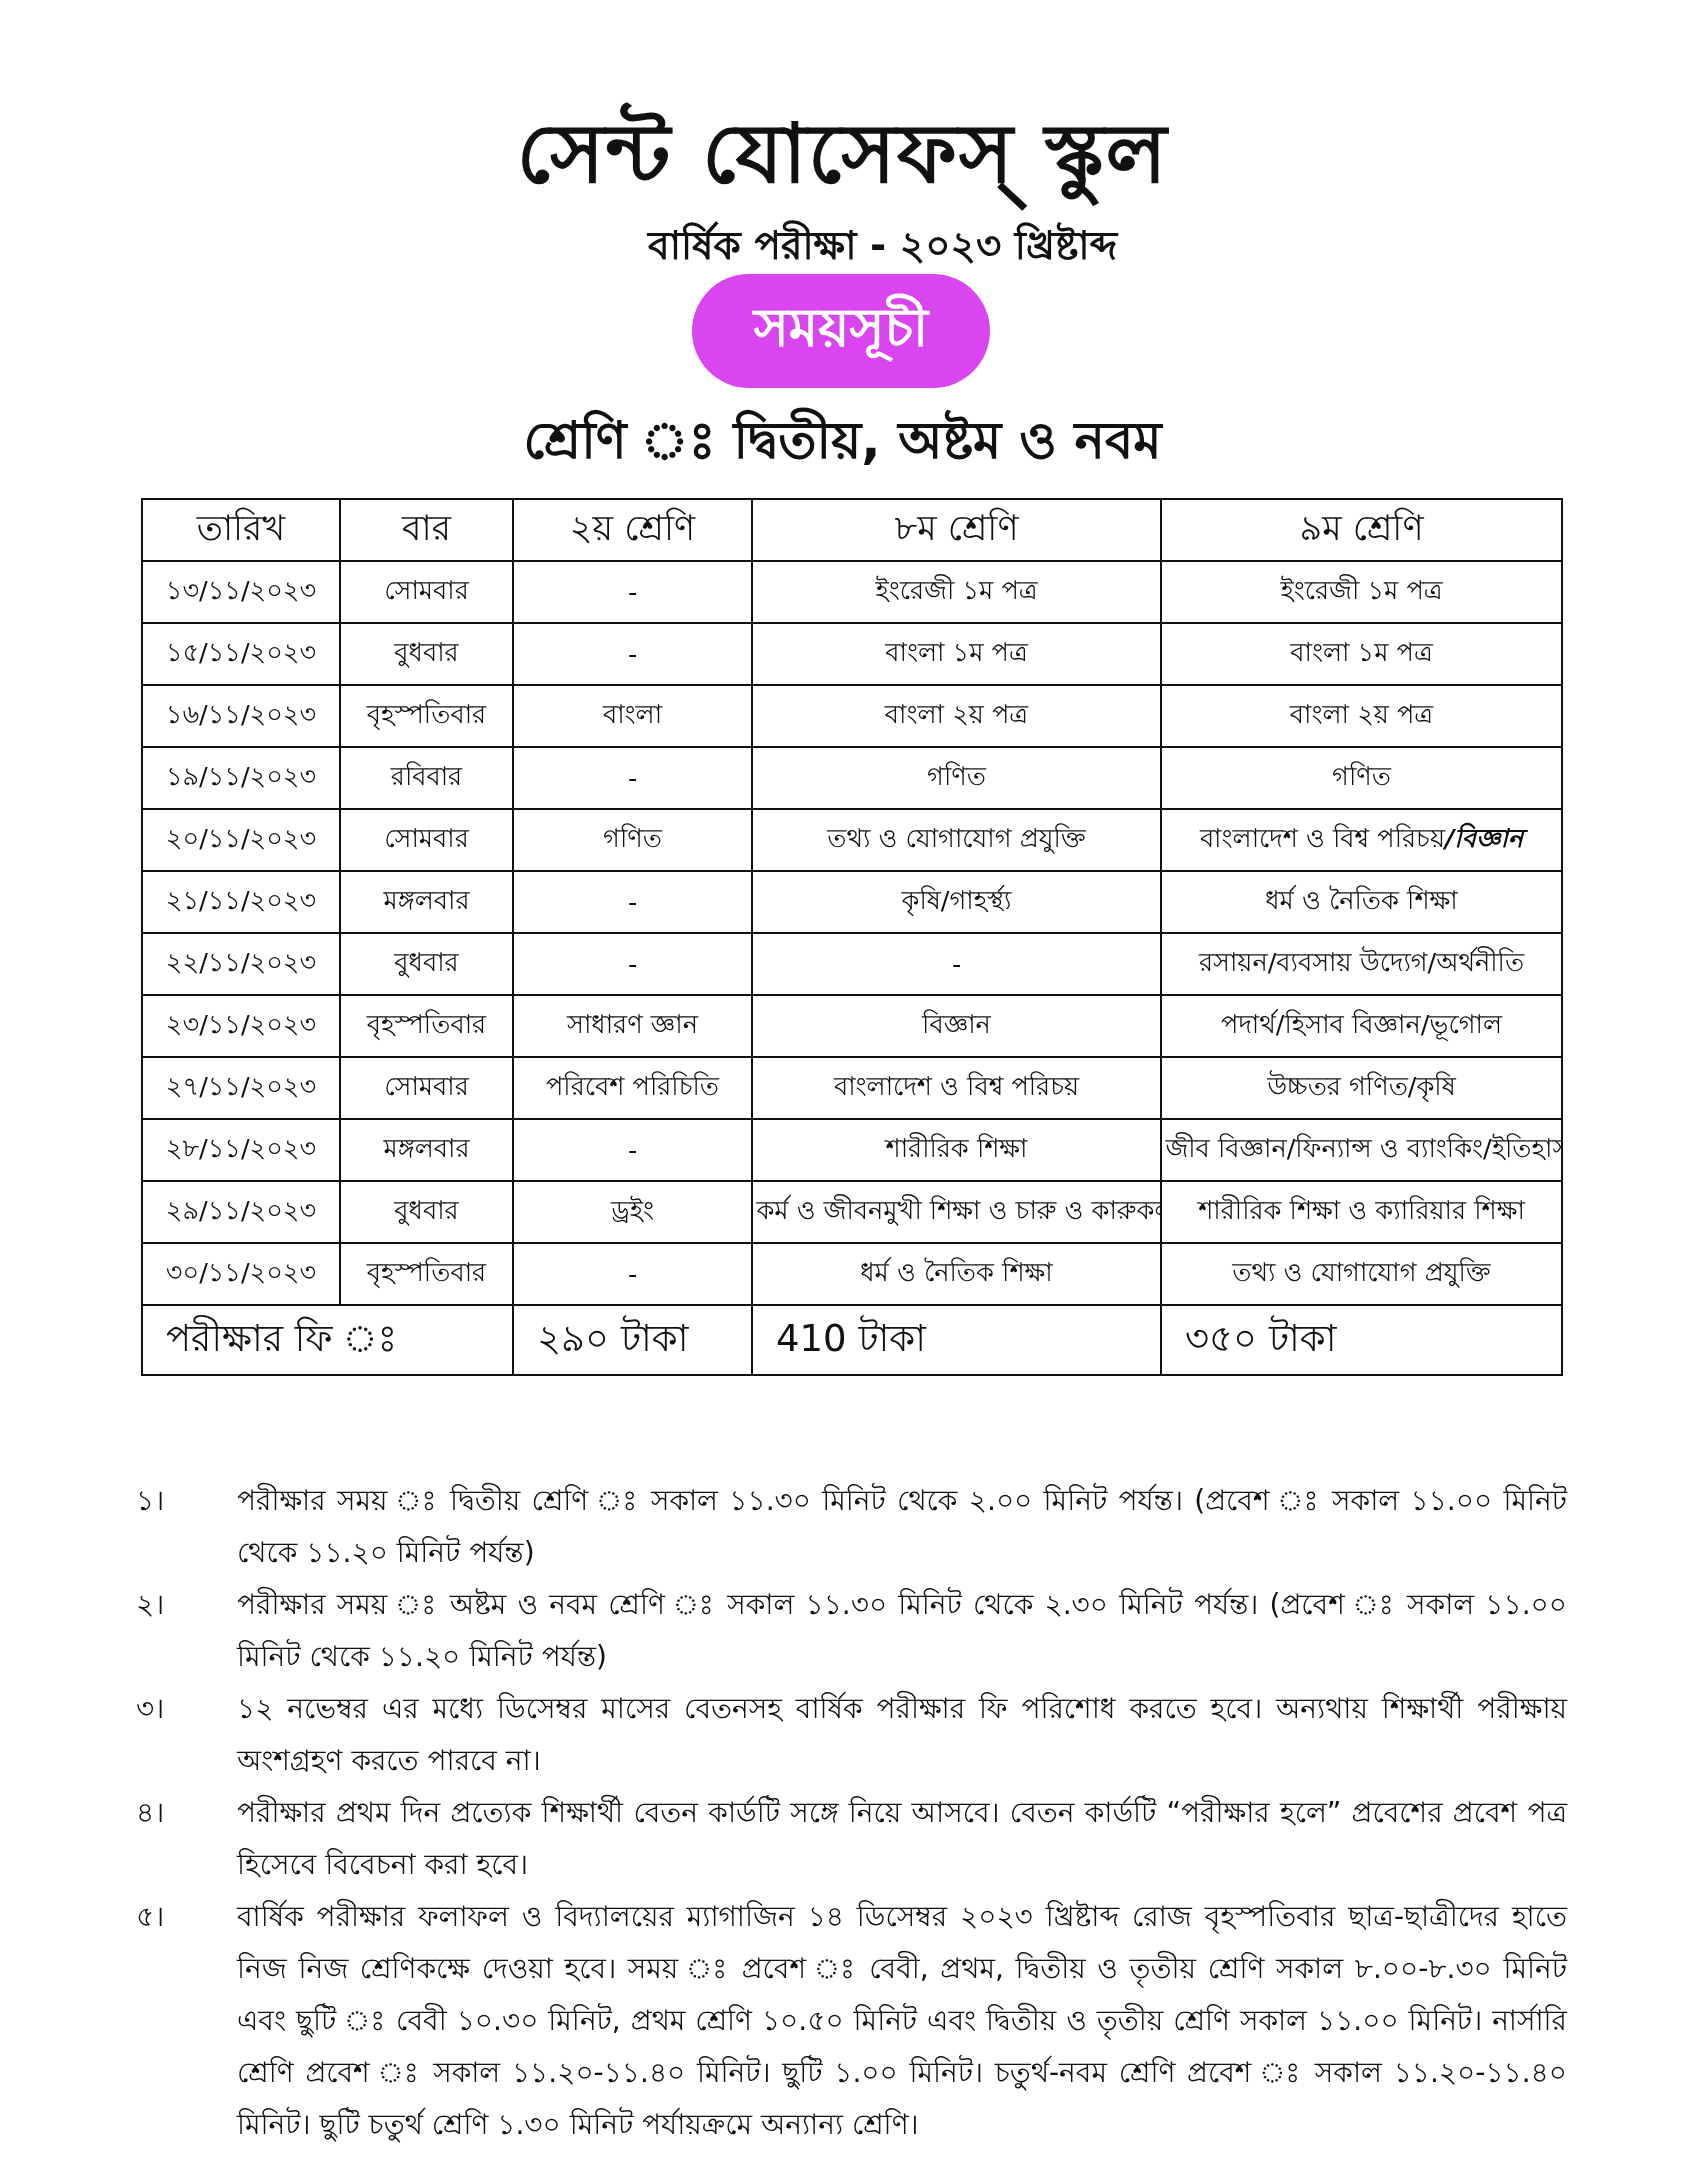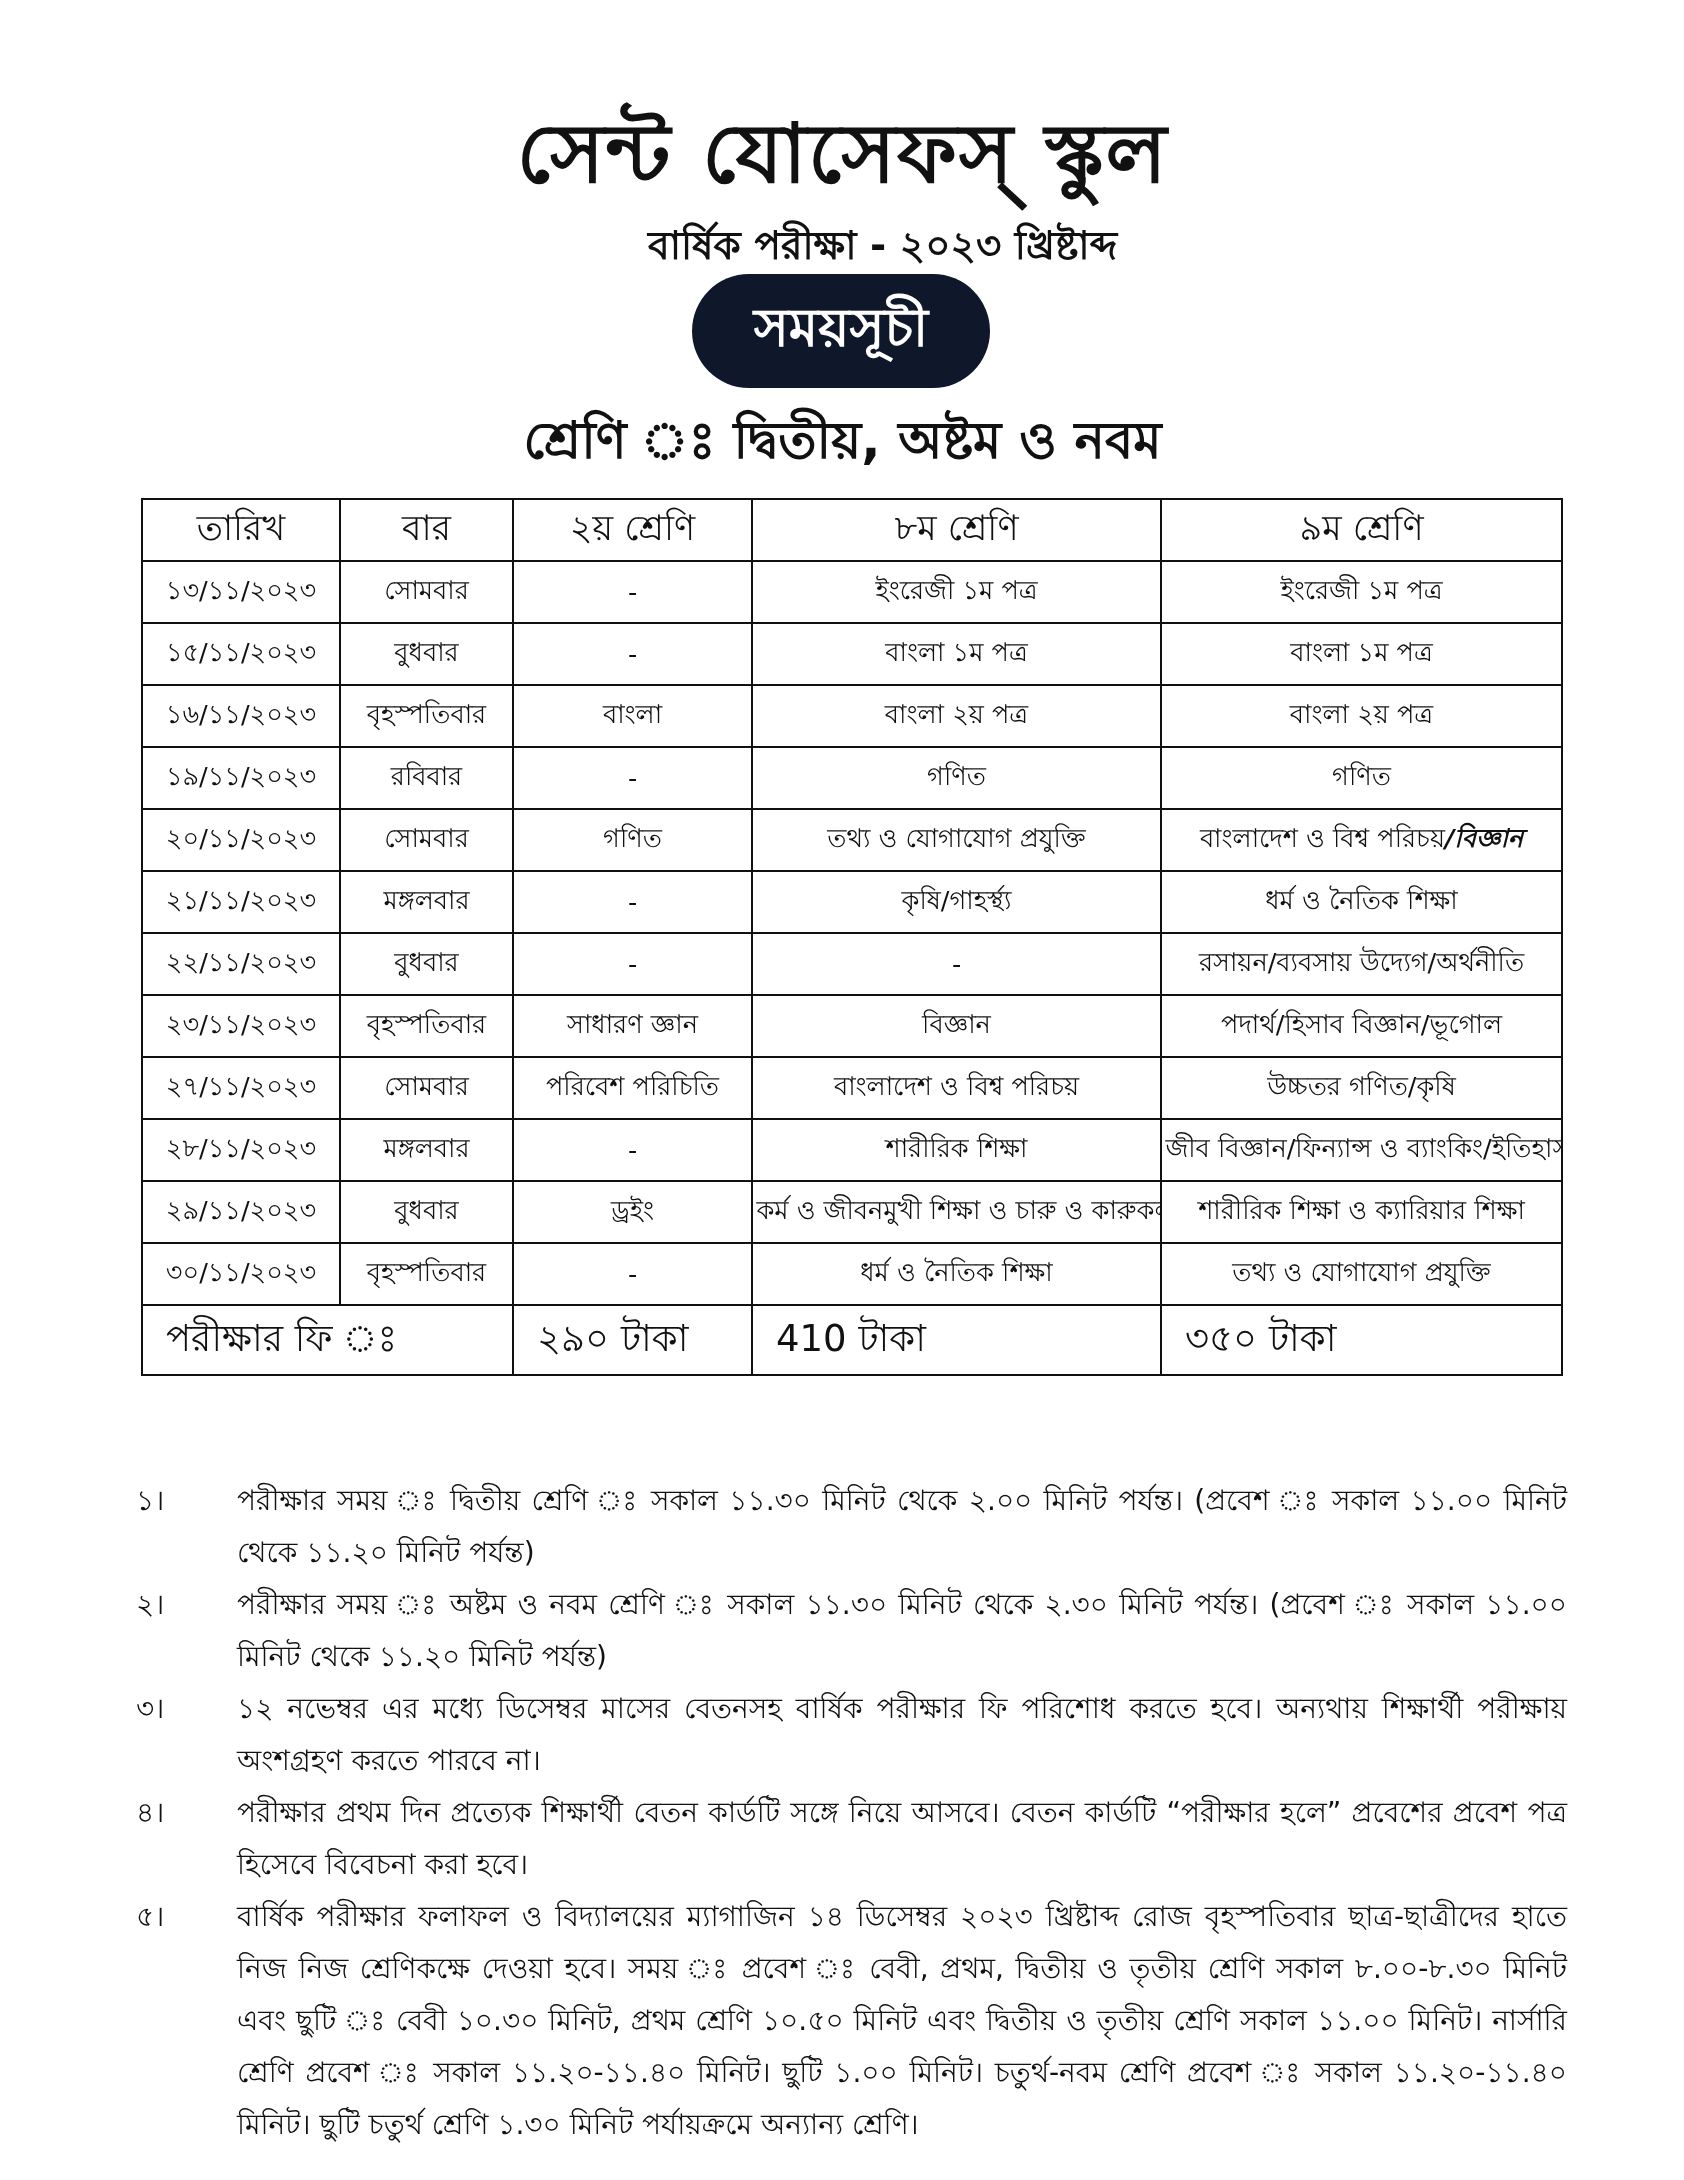--- a/index.html
+++ b/index.html
@@ -11,21 +11,21 @@
     position: absolute; top: 102px; left: 0; width: 100%;
     text-align: center; font-size: 82px; font-weight: bold; letter-spacing: 1.7px;
     font-family: "DejaVu Sans", sans-serif; line-height: 1.1; margin-top: 7px;
   }
   .subtitle {
     position: absolute; top: 215px; left: 0; width: 100%;
     text-align: center; font-size: 39px; font-weight: bold; padding-left: 40px;
   }
   .pill {
     position: absolute; top: 274px; left: 692px; width: 298px; height: 114px;
-    background: #0f172a; border-radius: 60px; color: #fff;
+    background: #d946ef; border-radius: 60px; color: #fff;
     display: flex; align-items: center; justify-content: center;
     font-size: 53px; font-weight: bold;
   }
   .classes {
     position: absolute; top: 402px; left: 0; width: 100%;
     text-align: center; font-size: 51px; font-weight: bold;
   }
   table.schedule {
     position: absolute; top: 498px; left: 141px; width: 1419px;
     border-collapse: collapse; table-layout: fixed;

